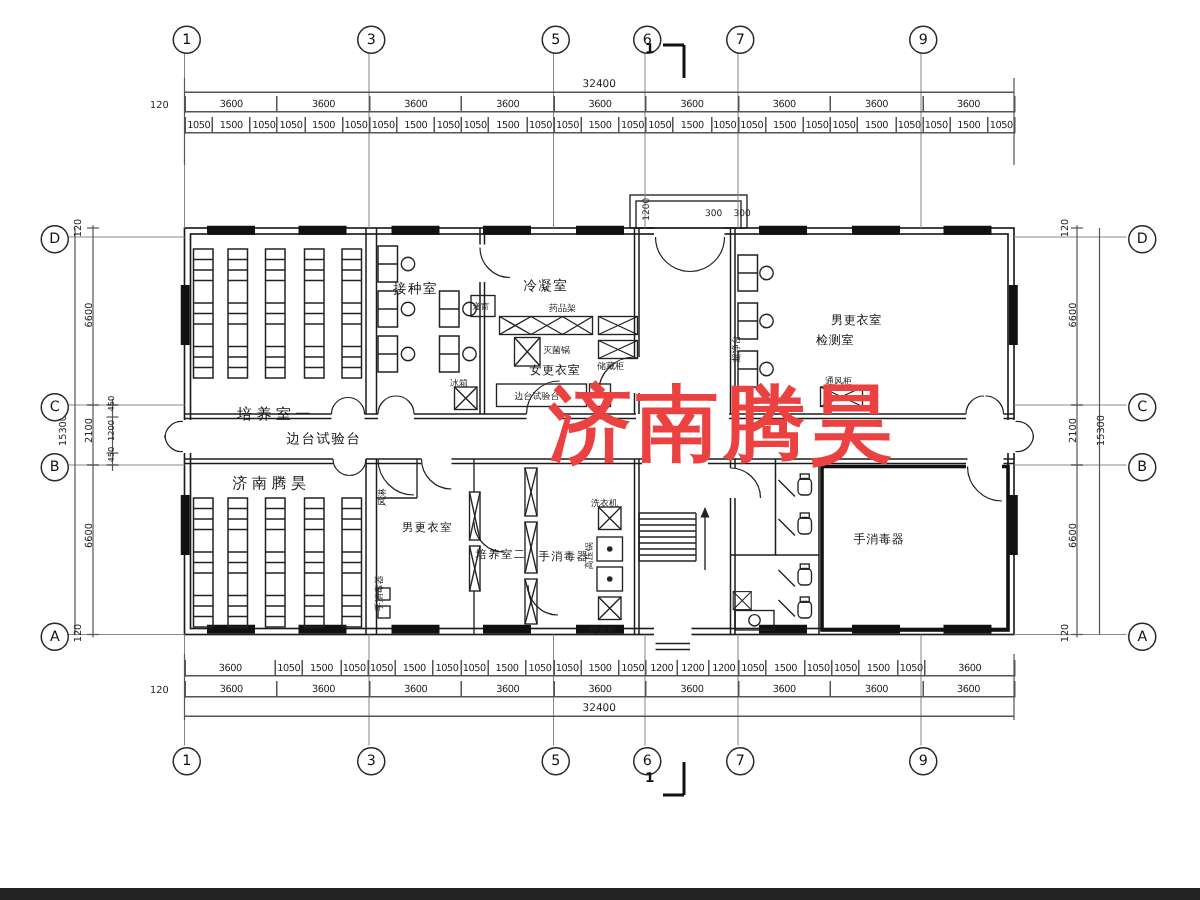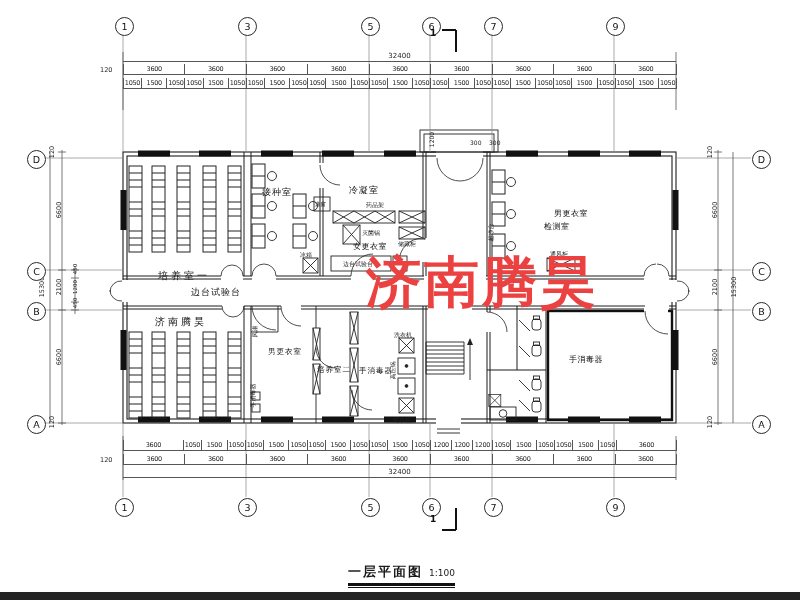--- a/index.html
+++ b/index.html
@@ -512,20 +512,15 @@
   <span class="eqrot" style="left:480px;top:228px;width:22px">超净台</span>
   <span class="eq" style="left:550px;top:250px">通风柜</span>
   <span class="eqrot" style="left:246px;top:327px;width:18px">风淋</span>
   <span class="eqrot" style="left:240px;top:391px;width:26px">手消毒器</span>
   <span class="eq" style="left:394px;top:331px">洗衣机</span>
   <span class="eqrot" style="left:380px;top:366px;width:26px">高压锅</span>
   <span class="eq" style="left:393px;top:416px">纯水机</span>
 
   <div class="watermark" style="color: rgb(236, 65, 65);">济南腾昊</div>
 
-  <div class="titleblock">
-    <span class="t1">一层平面图</span><span class="t2">1:100</span>
-    <div class="bar1"></div>
-    <div class="bar2"></div>
-  </div>
 
   <div class="bottombar"></div>
 </div>
 
 </body></html>

